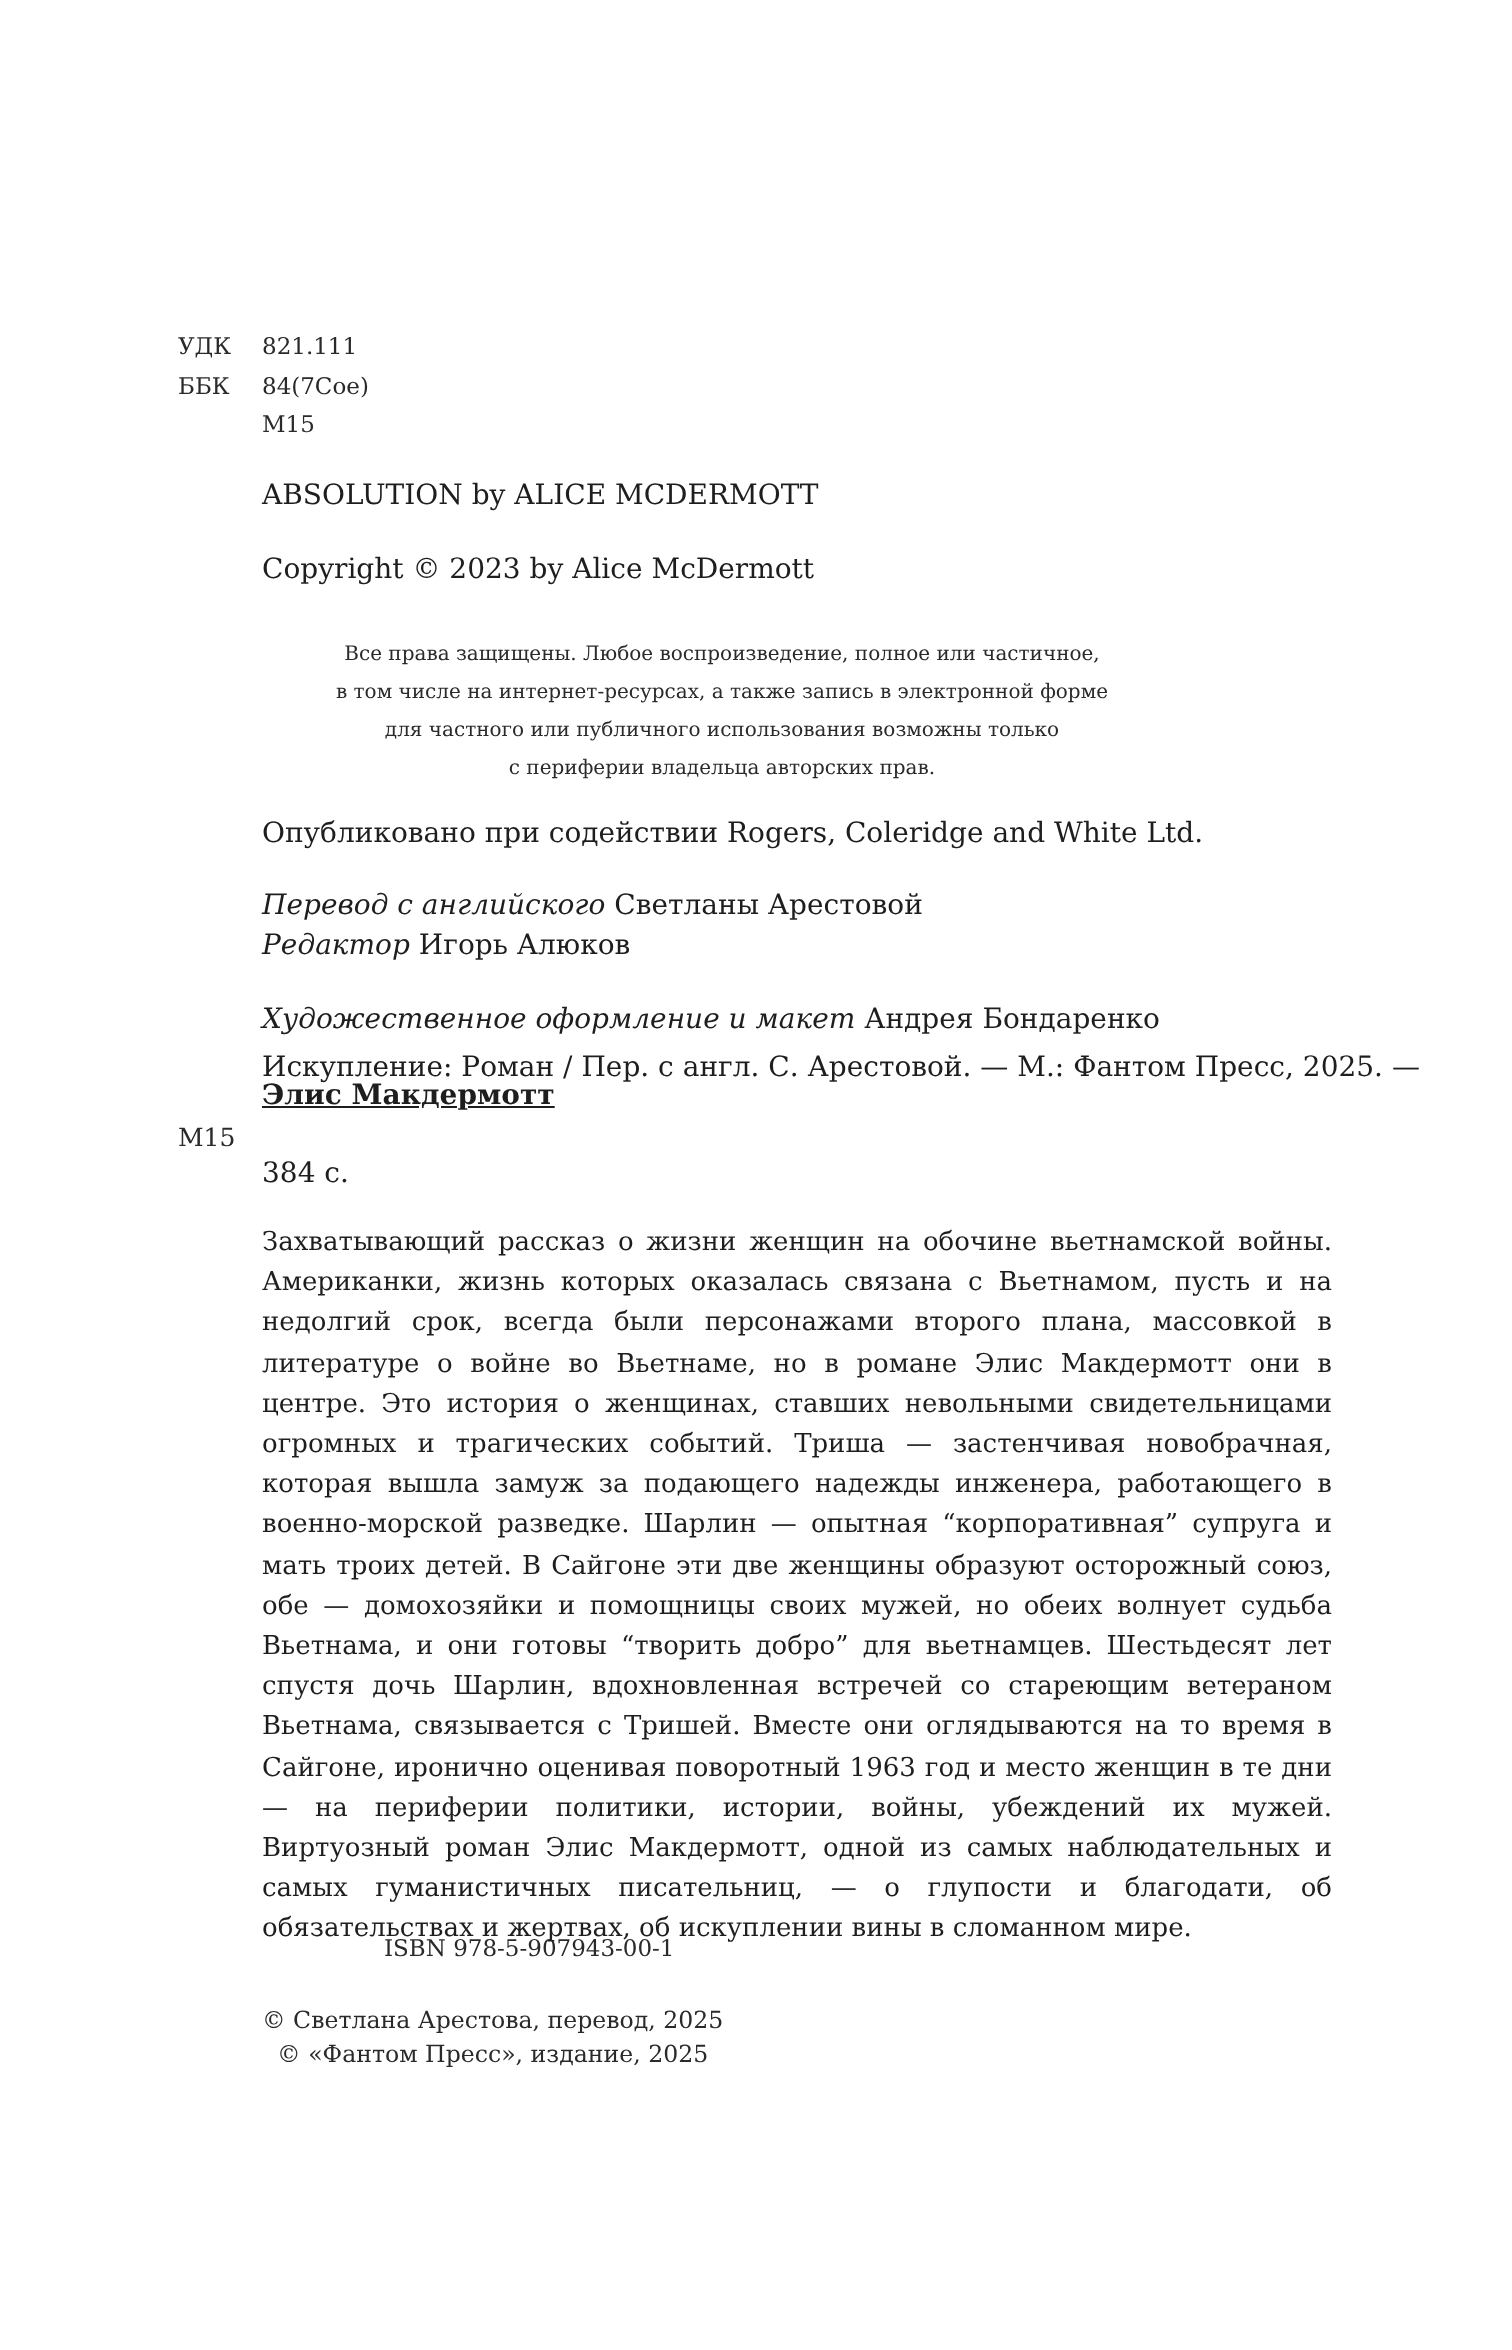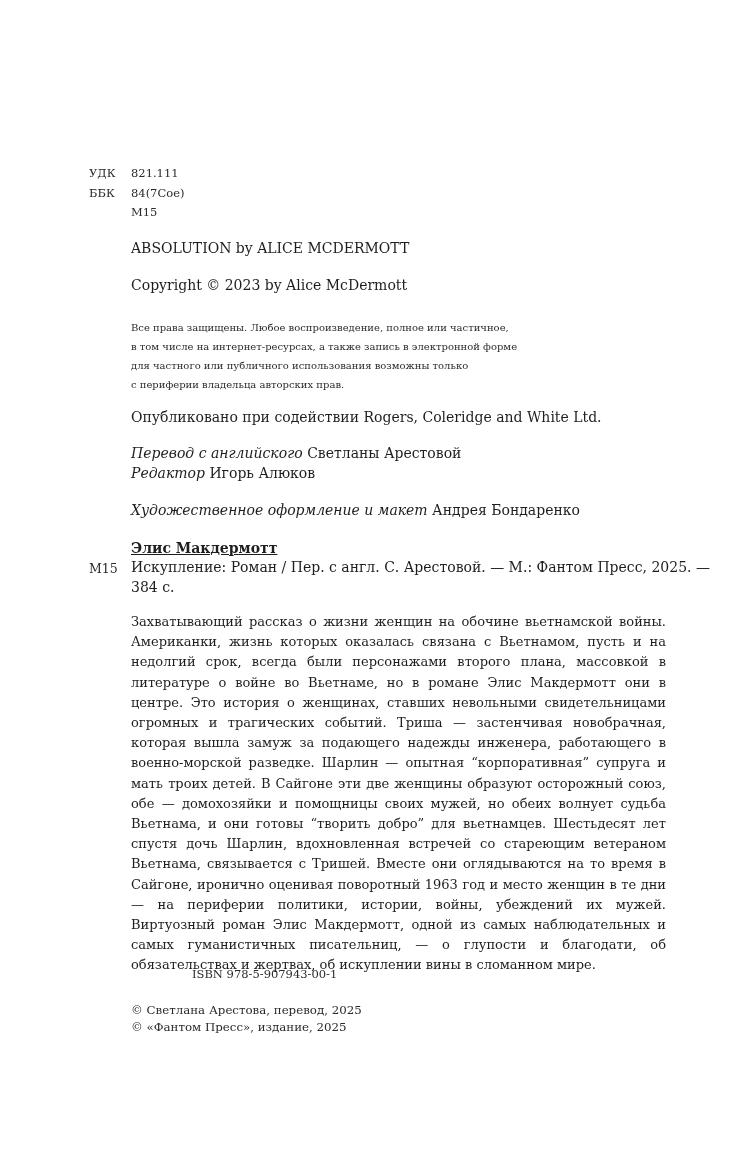--- a/index.html
+++ b/index.html
@@ -1,18 +1,18 @@
 <!DOCTYPE html>
 <html><head>
 <meta charset="utf-8">
 <style>
   html, body { margin: 0; padding: 0; background: #ffffff; }
   body { width: 756px; height: 1175px; position: relative; overflow: hidden;
          font-family: "DejaVu Serif", "Liberation Serif", serif; color: #1e1e1e; }
-  .abs { position: absolute; }
+  .abs { position: absolute; text-align: center; }
   .cls-label { left: 89px; font-size: 11.5px; color: #2a2a2a; }
   .cls-val { left: 131px; font-size: 11.5px; color: #2a2a2a; }
   .line { left: 131px; font-size: 14px; white-space: nowrap; }
   .small { left: 131px; font-size: 10px; line-height: 19px; width: 460px; color: #2a2a2a; }
   .it { font-style: italic; }
   .bold { font-weight: bold; text-decoration: underline; }
   .body-text { left: 131px; width: 535px; font-size: 13px; line-height: 20.2px; text-align: justify; }
   .isbn { left: 146px; font-size: 11.5px; color: #2a2a2a; margin-left: 46px; }
   .copy { left: 131px; font-size: 11.8px; line-height: 17px; color: #2a2a2a; }
   .copy div { white-space: nowrap; }
@@ -48,21 +48,21 @@
     <span class="it">Редактор</span>
     <span>Игорь Алюков</span>
   </div>
   <div class="abs line" style="top:502px">
     <span class="it">Художественное оформление и макет</span>
     <span>Андрея Бондаренко</span>
   </div>
 
   <div class="abs line bold" style="top:540px">Элис Макдермотт</div>
   <div class="abs cls-label" style="top:561px;font-size:12.5px">М15</div>
-  <div class="abs line" style="top:559px">Искупление: Роман / Пер. с англ. С. Арестовой. — М.: Фантом Пресс, 2025. —</div>
+  <div class="abs line" style="top:526px">Искупление: Роман / Пер. с англ. С. Арестовой. — М.: Фантом Пресс, 2025. —</div>
   <div class="abs line" style="top:579px">384 с.</div>
 
   <div class="abs body-text" style="top:612px">Захватывающий рассказ о жизни женщин на обочине вьетнамской войны. Американки, жизнь которых оказалась связана с Вьетнамом, пусть и на недолгий срок, всегда были персонажами второго плана, массовкой в литературе о войне во Вьетнаме, но в романе Элис Макдермотт они в центре. Это история о женщинах, ставших невольными свидетельницами огромных и трагических событий. Триша — застенчивая новобрачная, которая вышла замуж за подающего надежды инженера, работающего в военно-морской разведке. Шарлин — опытная “корпоративная” супруга и мать троих детей. В Сайгоне эти две женщины образуют осторожный союз, обе — домохозяйки и помощницы своих мужей, но обеих волнует судьба Вьетнама, и они готовы “творить добро” для вьетнамцев. Шестьдесят лет спустя дочь Шарлин, вдохновленная встречей со стареющим ветераном Вьетнама, связывается с Тришей. Вместе они оглядываются на то время в Сайгоне, иронично оценивая поворотный 1963 год и место женщин в те дни — на периферии политики, истории, войны, убеждений их мужей. Виртуозный роман Элис Макдермотт, одной из самых наблюдательных и самых гуманистичных писательниц, — о глупости и благодати, об обязательствах и жертвах, об искуплении вины в сломанном мире.</div>
 
   <div class="abs isbn" style="top:967px">ISBN 978-5-907943-00-1</div>
 
   <div class="abs copy" style="top:1002px">
     <div>©  Светлана Арестова, перевод, 2025</div>
     <div>©  «Фантом Пресс», издание, 2025</div>
   </div>

